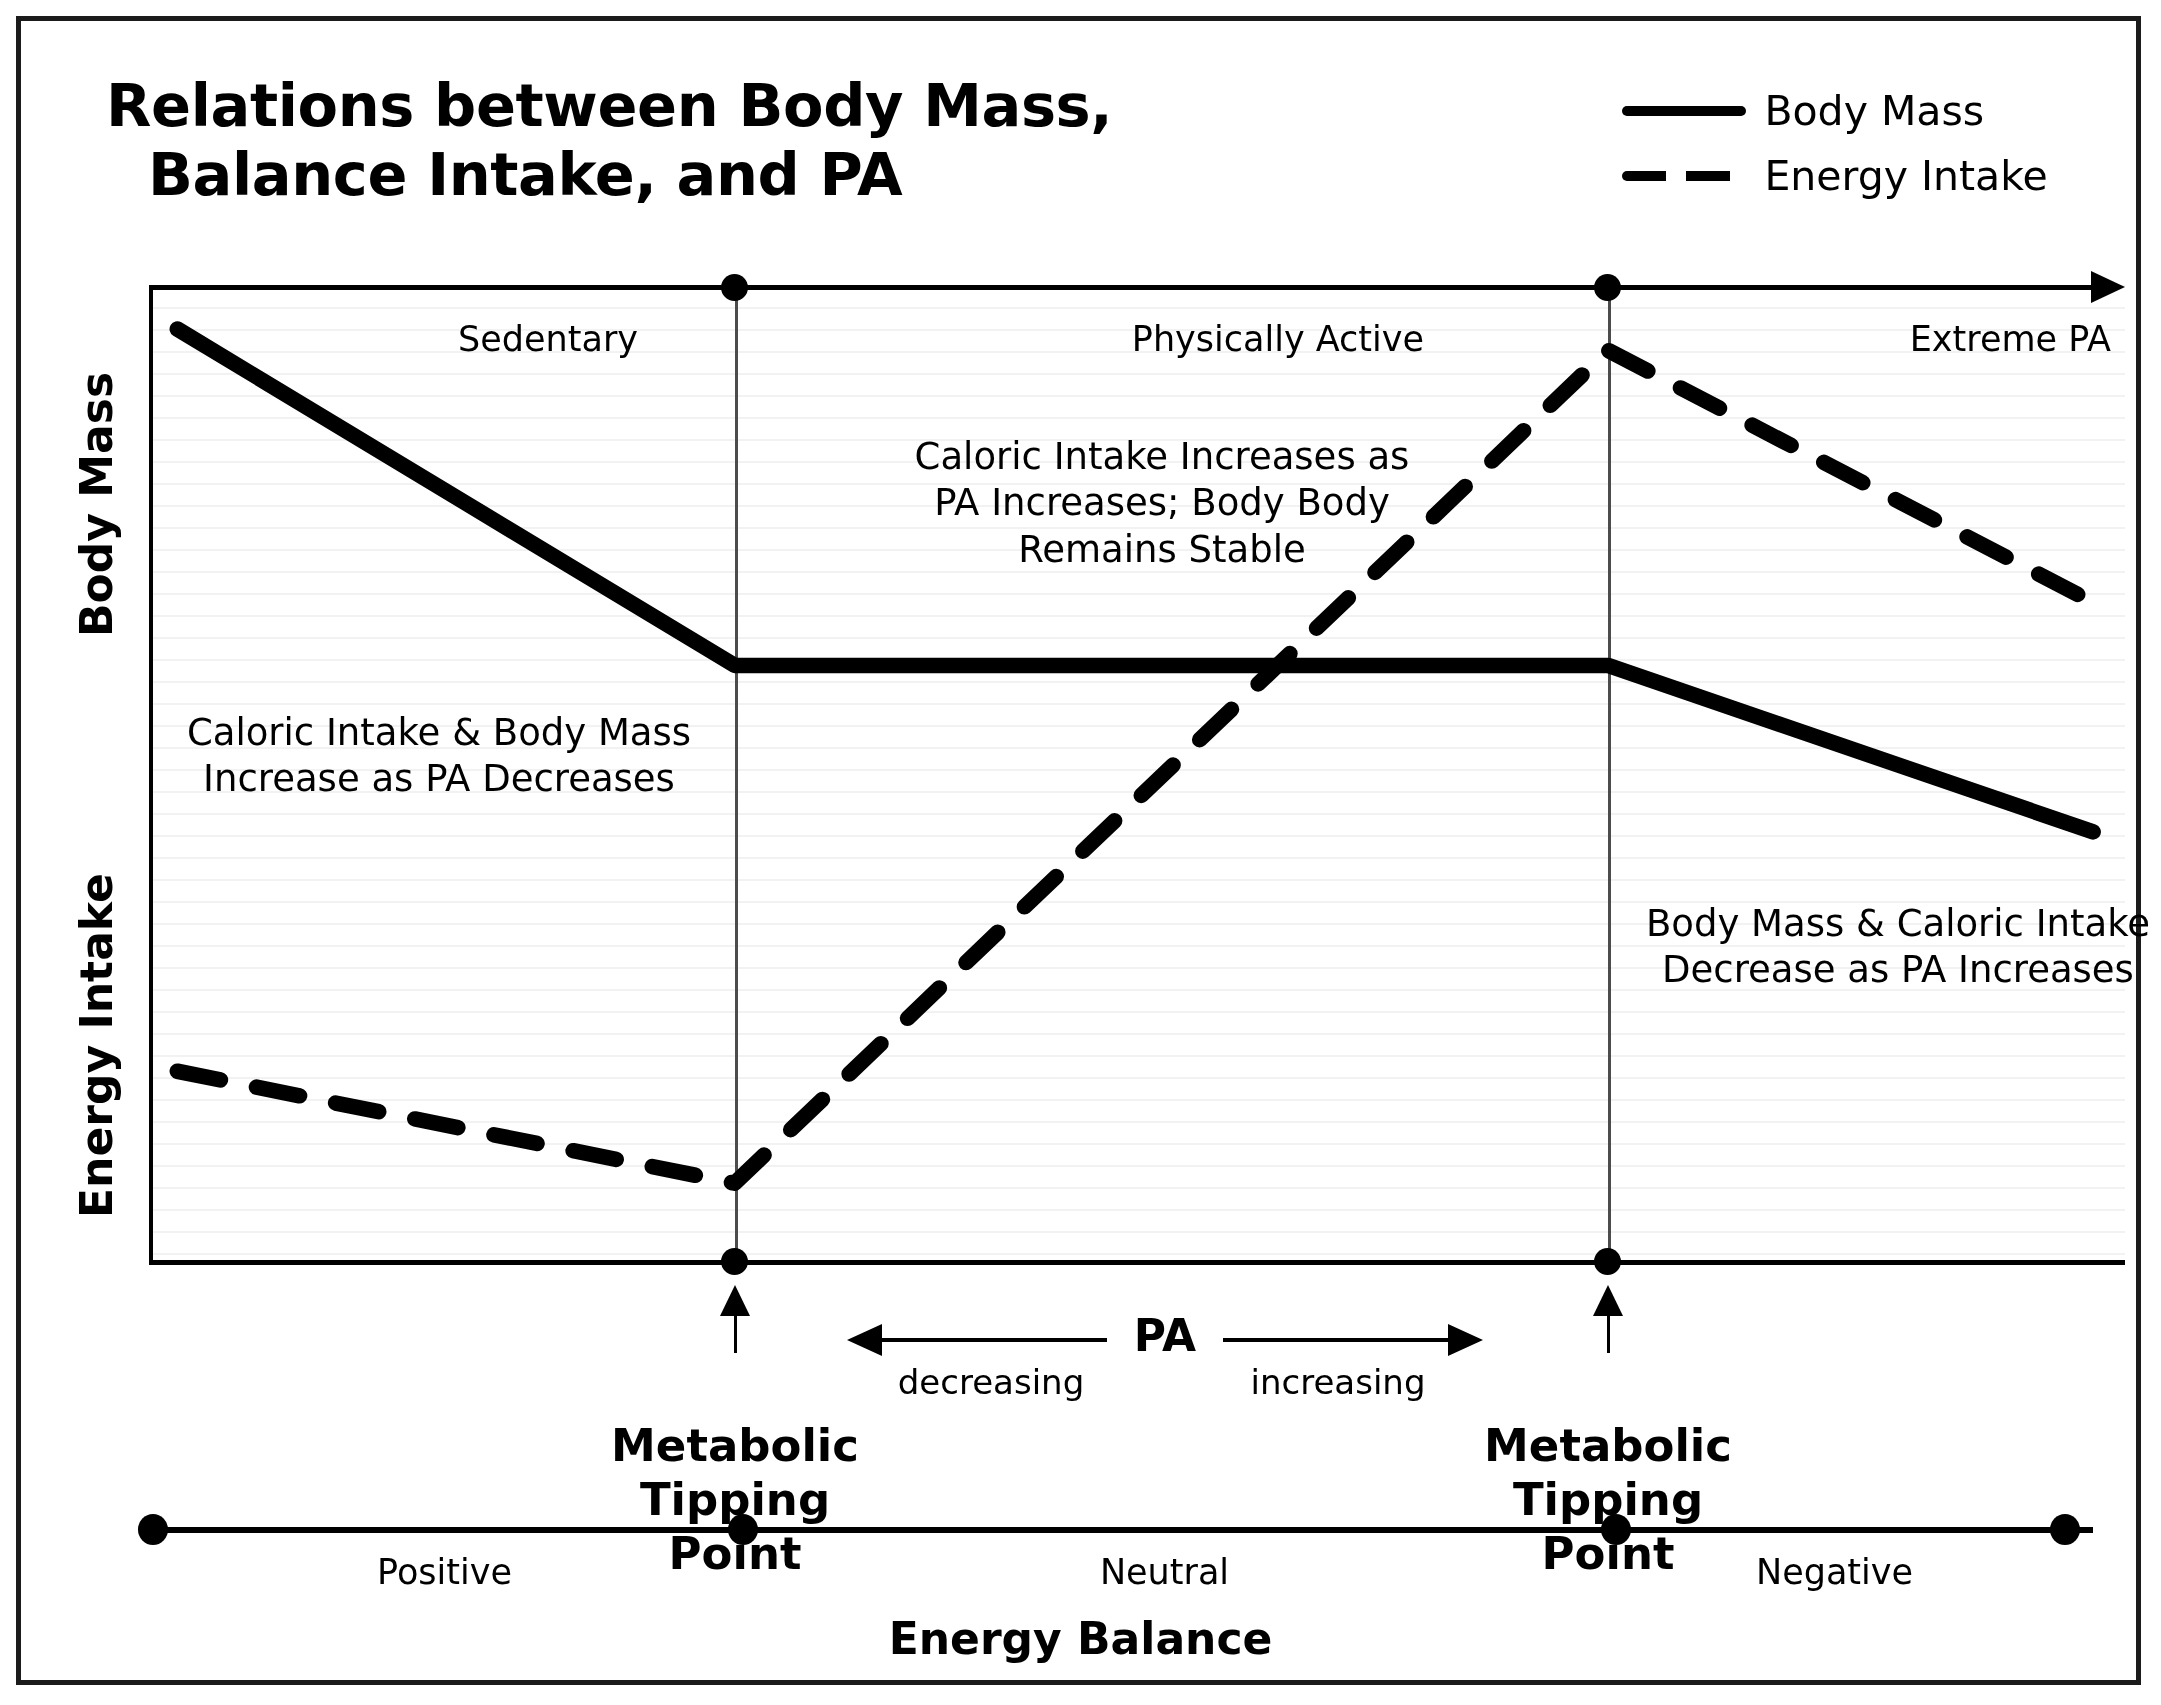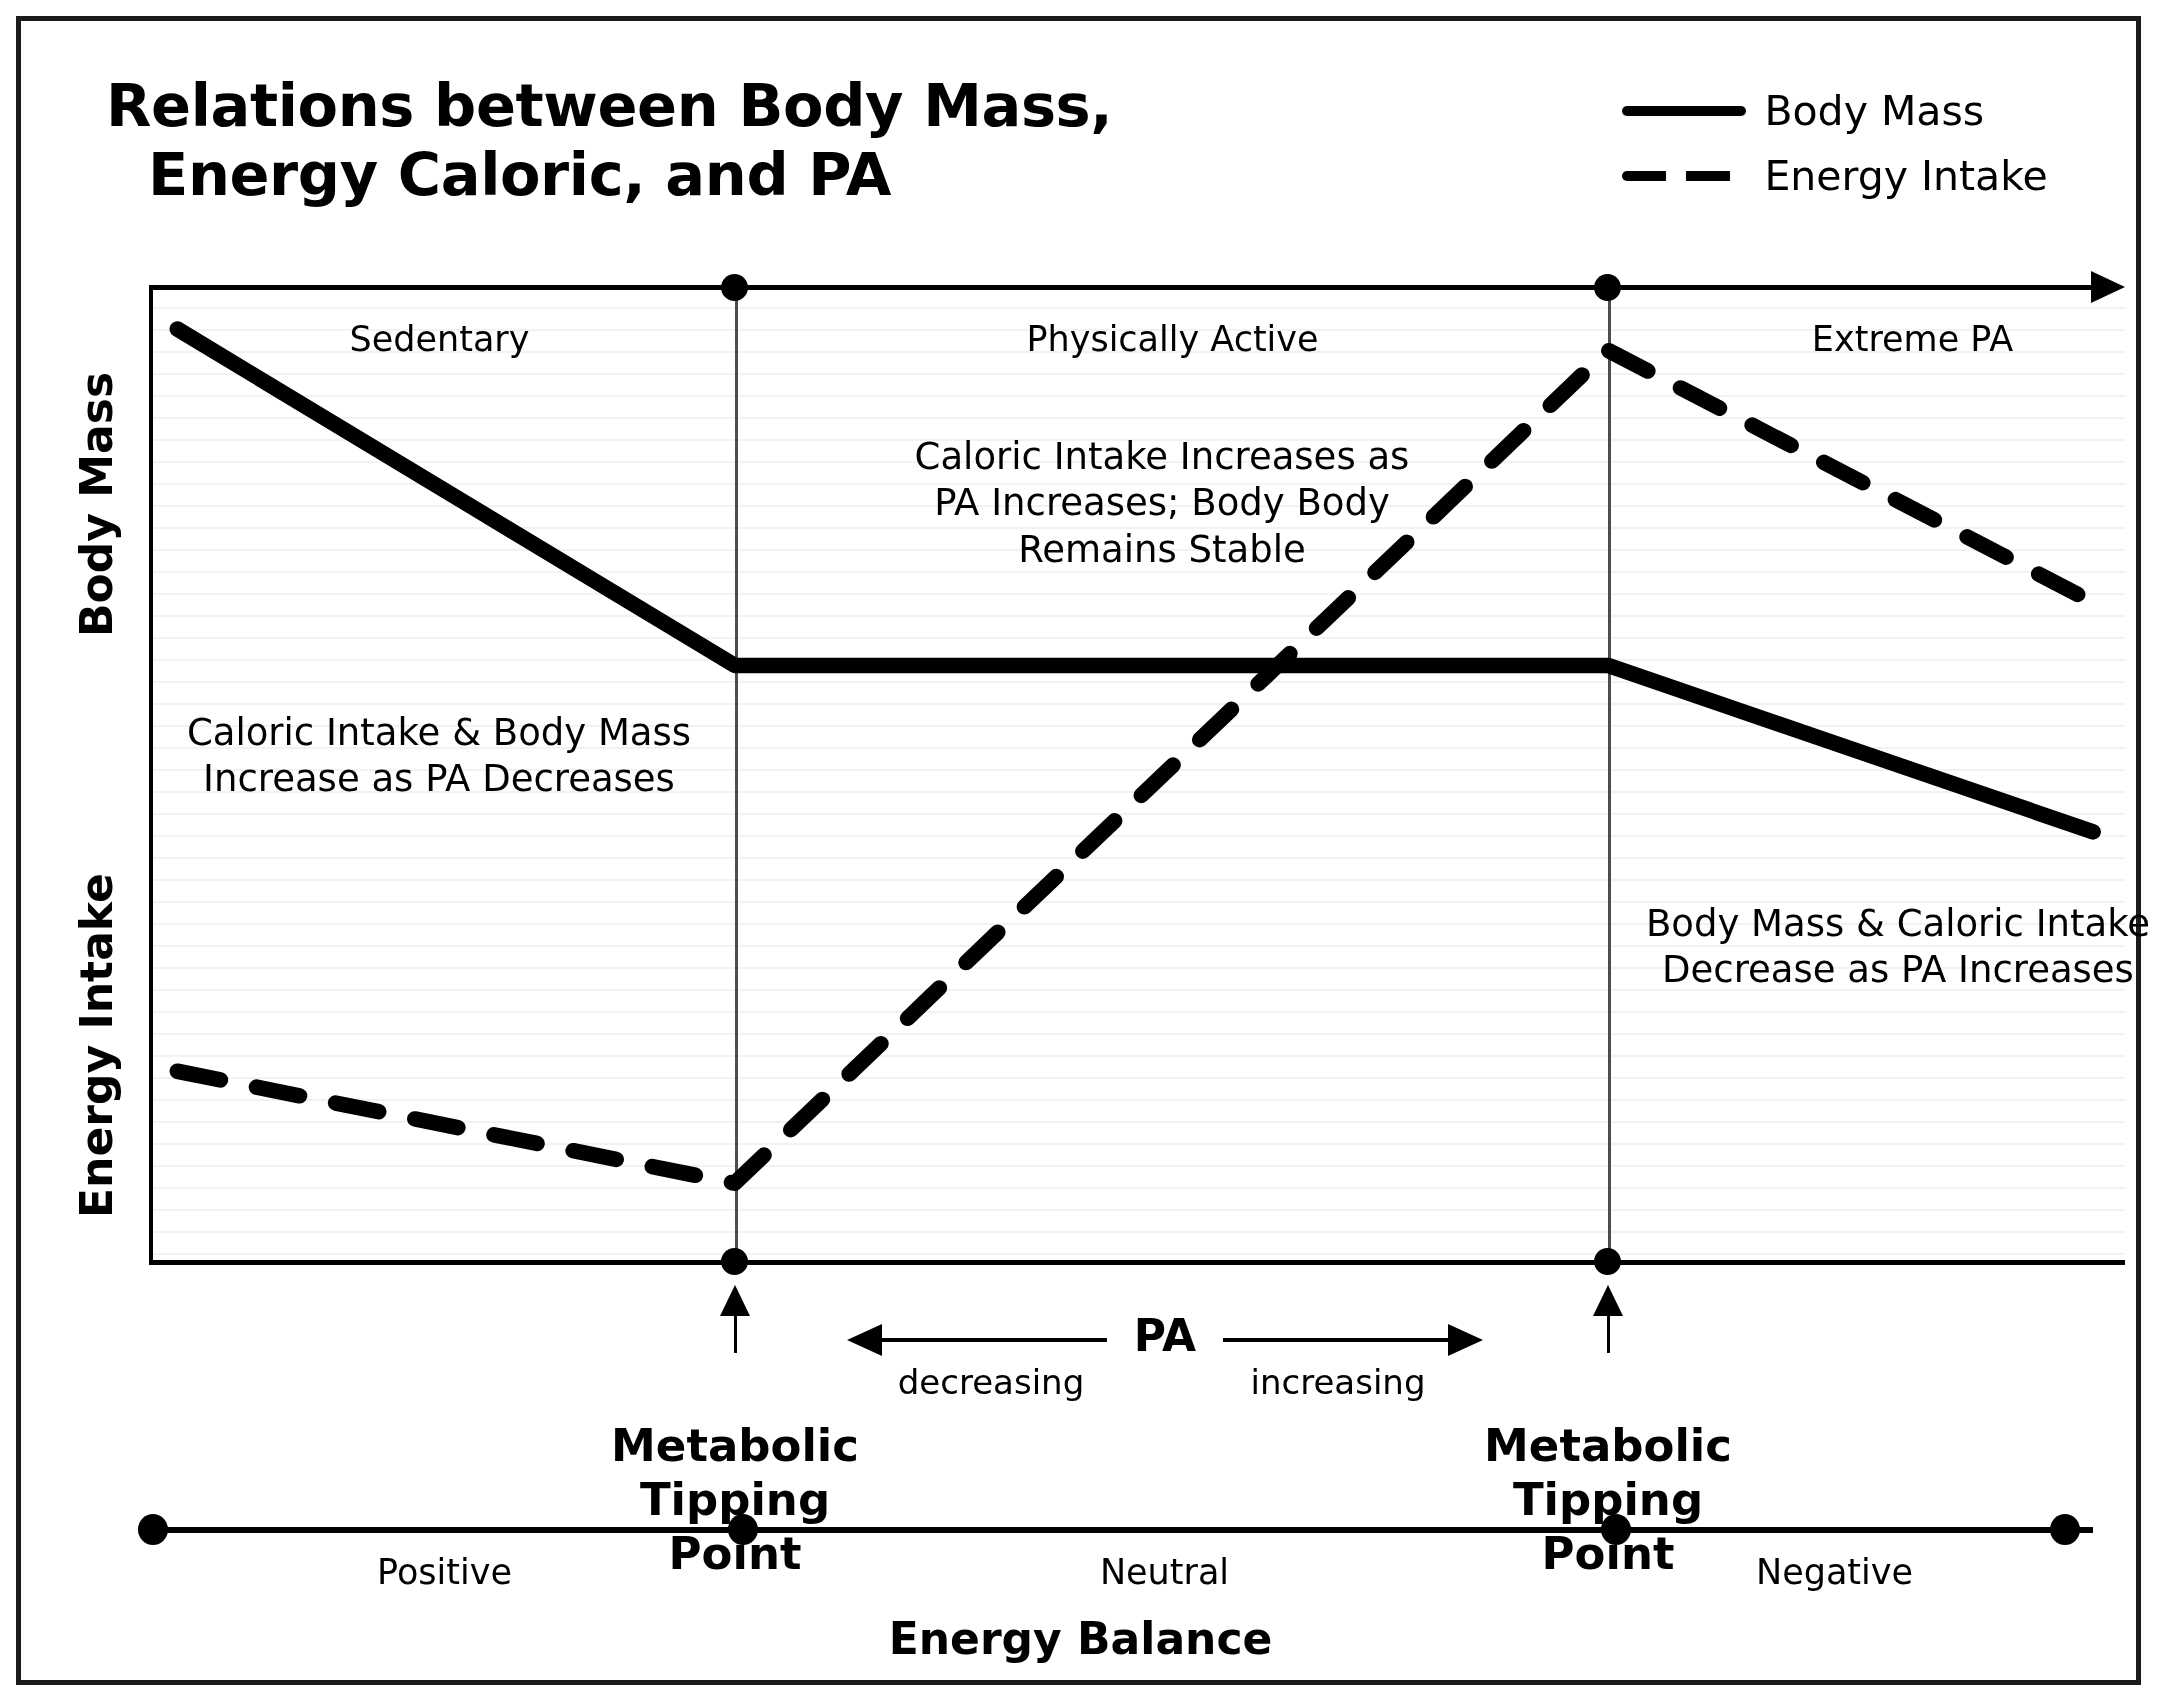--- a/index.html
+++ b/index.html
@@ -138,21 +138,21 @@
   .node-dot.n-tr { left: 1445px; top: -11.3px; }
   .node-dot.n-bl { left: 572px; top: 963px; }
   .node-dot.n-br { left: 1445px; top: 963px; }
 
   
   .zone-label {
     position: absolute;
     font-size: 35px;
     color: #000;
     white-space: nowrap;
-    text-align: center;
+    text-align: right;
   }
   .zone-sedentary { left: 92px;  top: 34px; width: 397px; }
   .zone-active    { left: 772px; top: 34px; width: 503px; }
   .zone-extreme   { left: 1565px; top: 34px; width: 397px; }
 
   
   .annot {
     position: absolute;
     font-size: 37px;
     line-height: 1.25;
@@ -299,21 +299,21 @@
   svg.series { position: absolute; left: 0; top: 0; overflow: visible; }
 </style>
 </head>
 <body>
 
 <div id="figure">
   <div class="outer-frame"></div>
 
   <div class="title">
     <span>Relations between Body Mass,</span>
-    <span class="l2">Energy Caloric, and PA</span>
+    <span class="l2">Balance Intake, and PA</span>
   </div>
 
   <div class="legend">
     <div class="legend-row">
       <span class="legend-swatch solid"></span>
       <span class="legend-label">Body Mass</span>
     </div>
     <div class="legend-row">
       <span class="legend-swatch dashed"></span>
       <span class="legend-label">Energy Intake</span>

